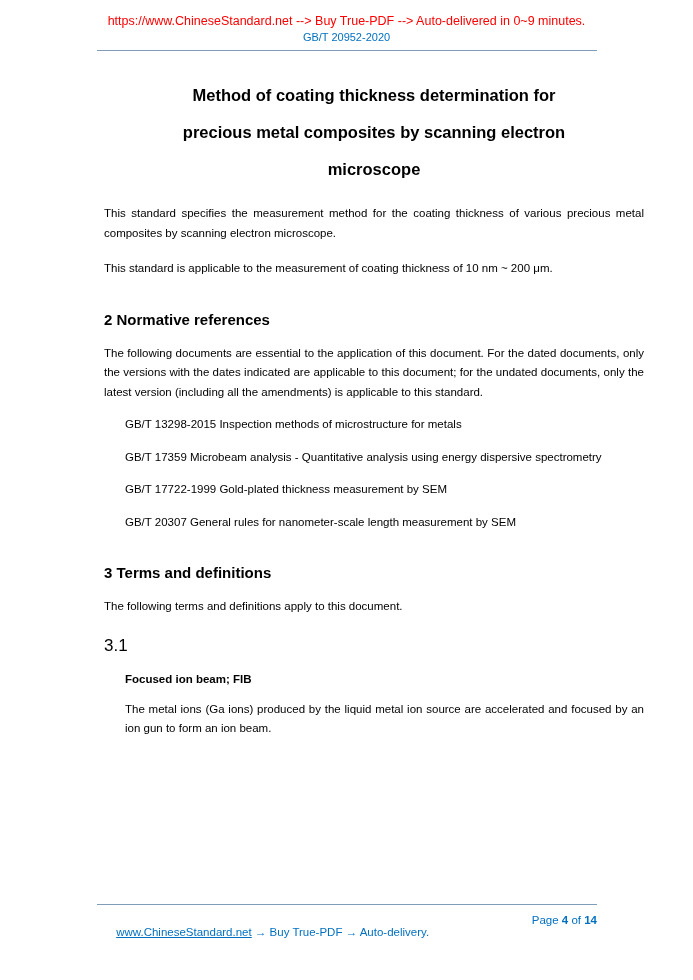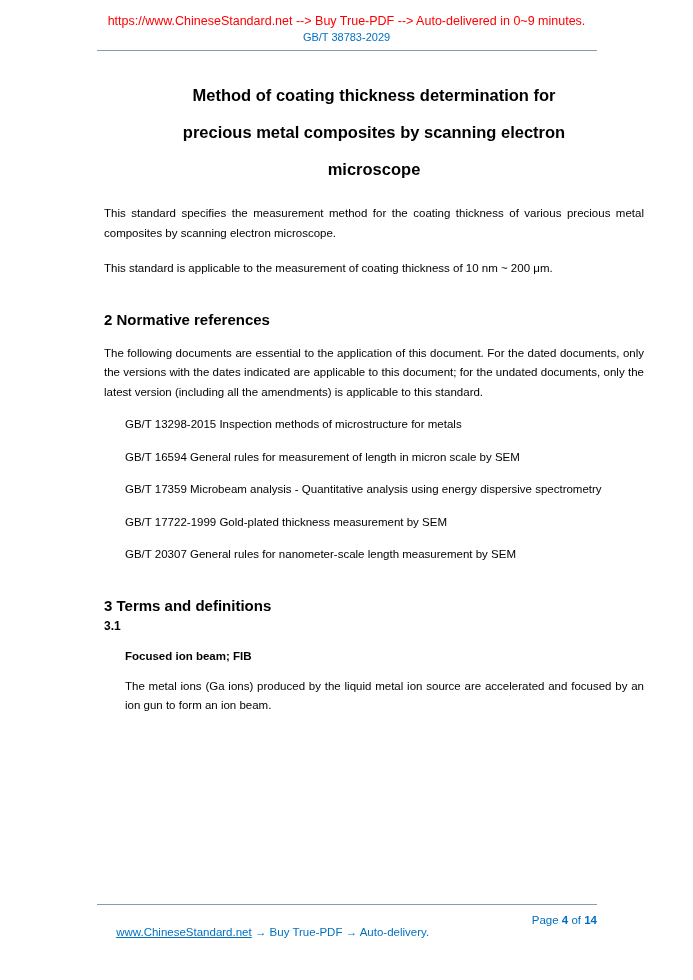--- a/index.html
+++ b/index.html
@@ -64,23 +64,23 @@
     line-height: 19.5px;
     text-align: justify;
   }
   .ref-para {
     margin: 13px 12px 0 21px;
     font-size: 11.5px;
     line-height: 19.5px;
     text-align: justify;
   }
   .term-number {
-    margin: 5px 0 0 0;
-    font-size: 12px;
-    font-weight: bold;
+    margin: 19px 0 0 0;
+    font-size: 17px;
+    font-weight: normal;
   }
   .term-name {
     margin: 17px 0 0 21px;
     font-size: 11.5px;
     font-weight: bold;
   }
   .term-def {
     margin: 15px 0 4px 21px;
     font-size: 11.5px;
     line-height: 19.5px;
@@ -108,21 +108,21 @@
   .footer-right { color: #0070c0; }
   .footer-right .num { font-weight: bold; }
 </style>
 </head>
 <body>
 
 <div class="page">
 
   <div class="promo">https://www.ChineseStandard.net --&gt; Buy True-PDF --&gt; Auto-delivered in 0~9 minutes.</div>
 
-  <div class="std-code">GB/T 38783-2029</div>
+  <div class="std-code">GB/T 20952-2020</div>
 
   <hr class="rule">
 
   <div class="content">
 
     <h1 class="title">
       <span class="title-line">Method of coating thickness determination for</span>
       <span class="title-line">precious metal composites by scanning electron</span>
       <span class="title-line">microscope</span>
     </h1>
@@ -131,30 +131,30 @@
     <p class="body-para">This standard specifies the measurement method for the coating thickness of various precious metal composites by scanning electron microscope.</p>
 
     <p class="body-para">This standard is applicable to the measurement of coating thickness of 10 nm ~ 200 μm.</p>
 
     <h2 class="section-heading">2 Normative references</h2>
 
     <p class="body-para">The following documents are essential to the application of this document. For the dated documents, only the versions with the dates indicated are applicable to this document; for the undated documents, only the latest version (including all the amendments) is applicable to this standard.</p>
 
     <p class="ref-para">GB/T 13298-2015 Inspection methods of microstructure for metals</p>
 
-    <p class="ref-para">GB/T 16594 General rules for measurement of length in micron scale by SEM</p>
 
     <p class="ref-para">GB/T 17359 Microbeam analysis - Quantitative analysis using energy dispersive spectrometry</p>
 
     <p class="ref-para">GB/T 17722-1999 Gold-plated thickness measurement by SEM</p>
 
     <p class="ref-para">GB/T 20307 General rules for nanometer-scale length measurement by SEM</p>
 
     <h2 class="section-heading">3 Terms and definitions</h2>
 
+    <p class="body-para">The following terms and definitions apply to this document.</p>
 
     <p class="term-number">3.1</p>
 
     <p class="term-name">Focused ion beam; FIB</p>
 
     <p class="term-def">The metal ions (Ga ions) produced by the liquid metal ion source are accelerated and focused by an ion gun to form an ion beam.</p>
 
   </div>
 
   <div class="footer">

